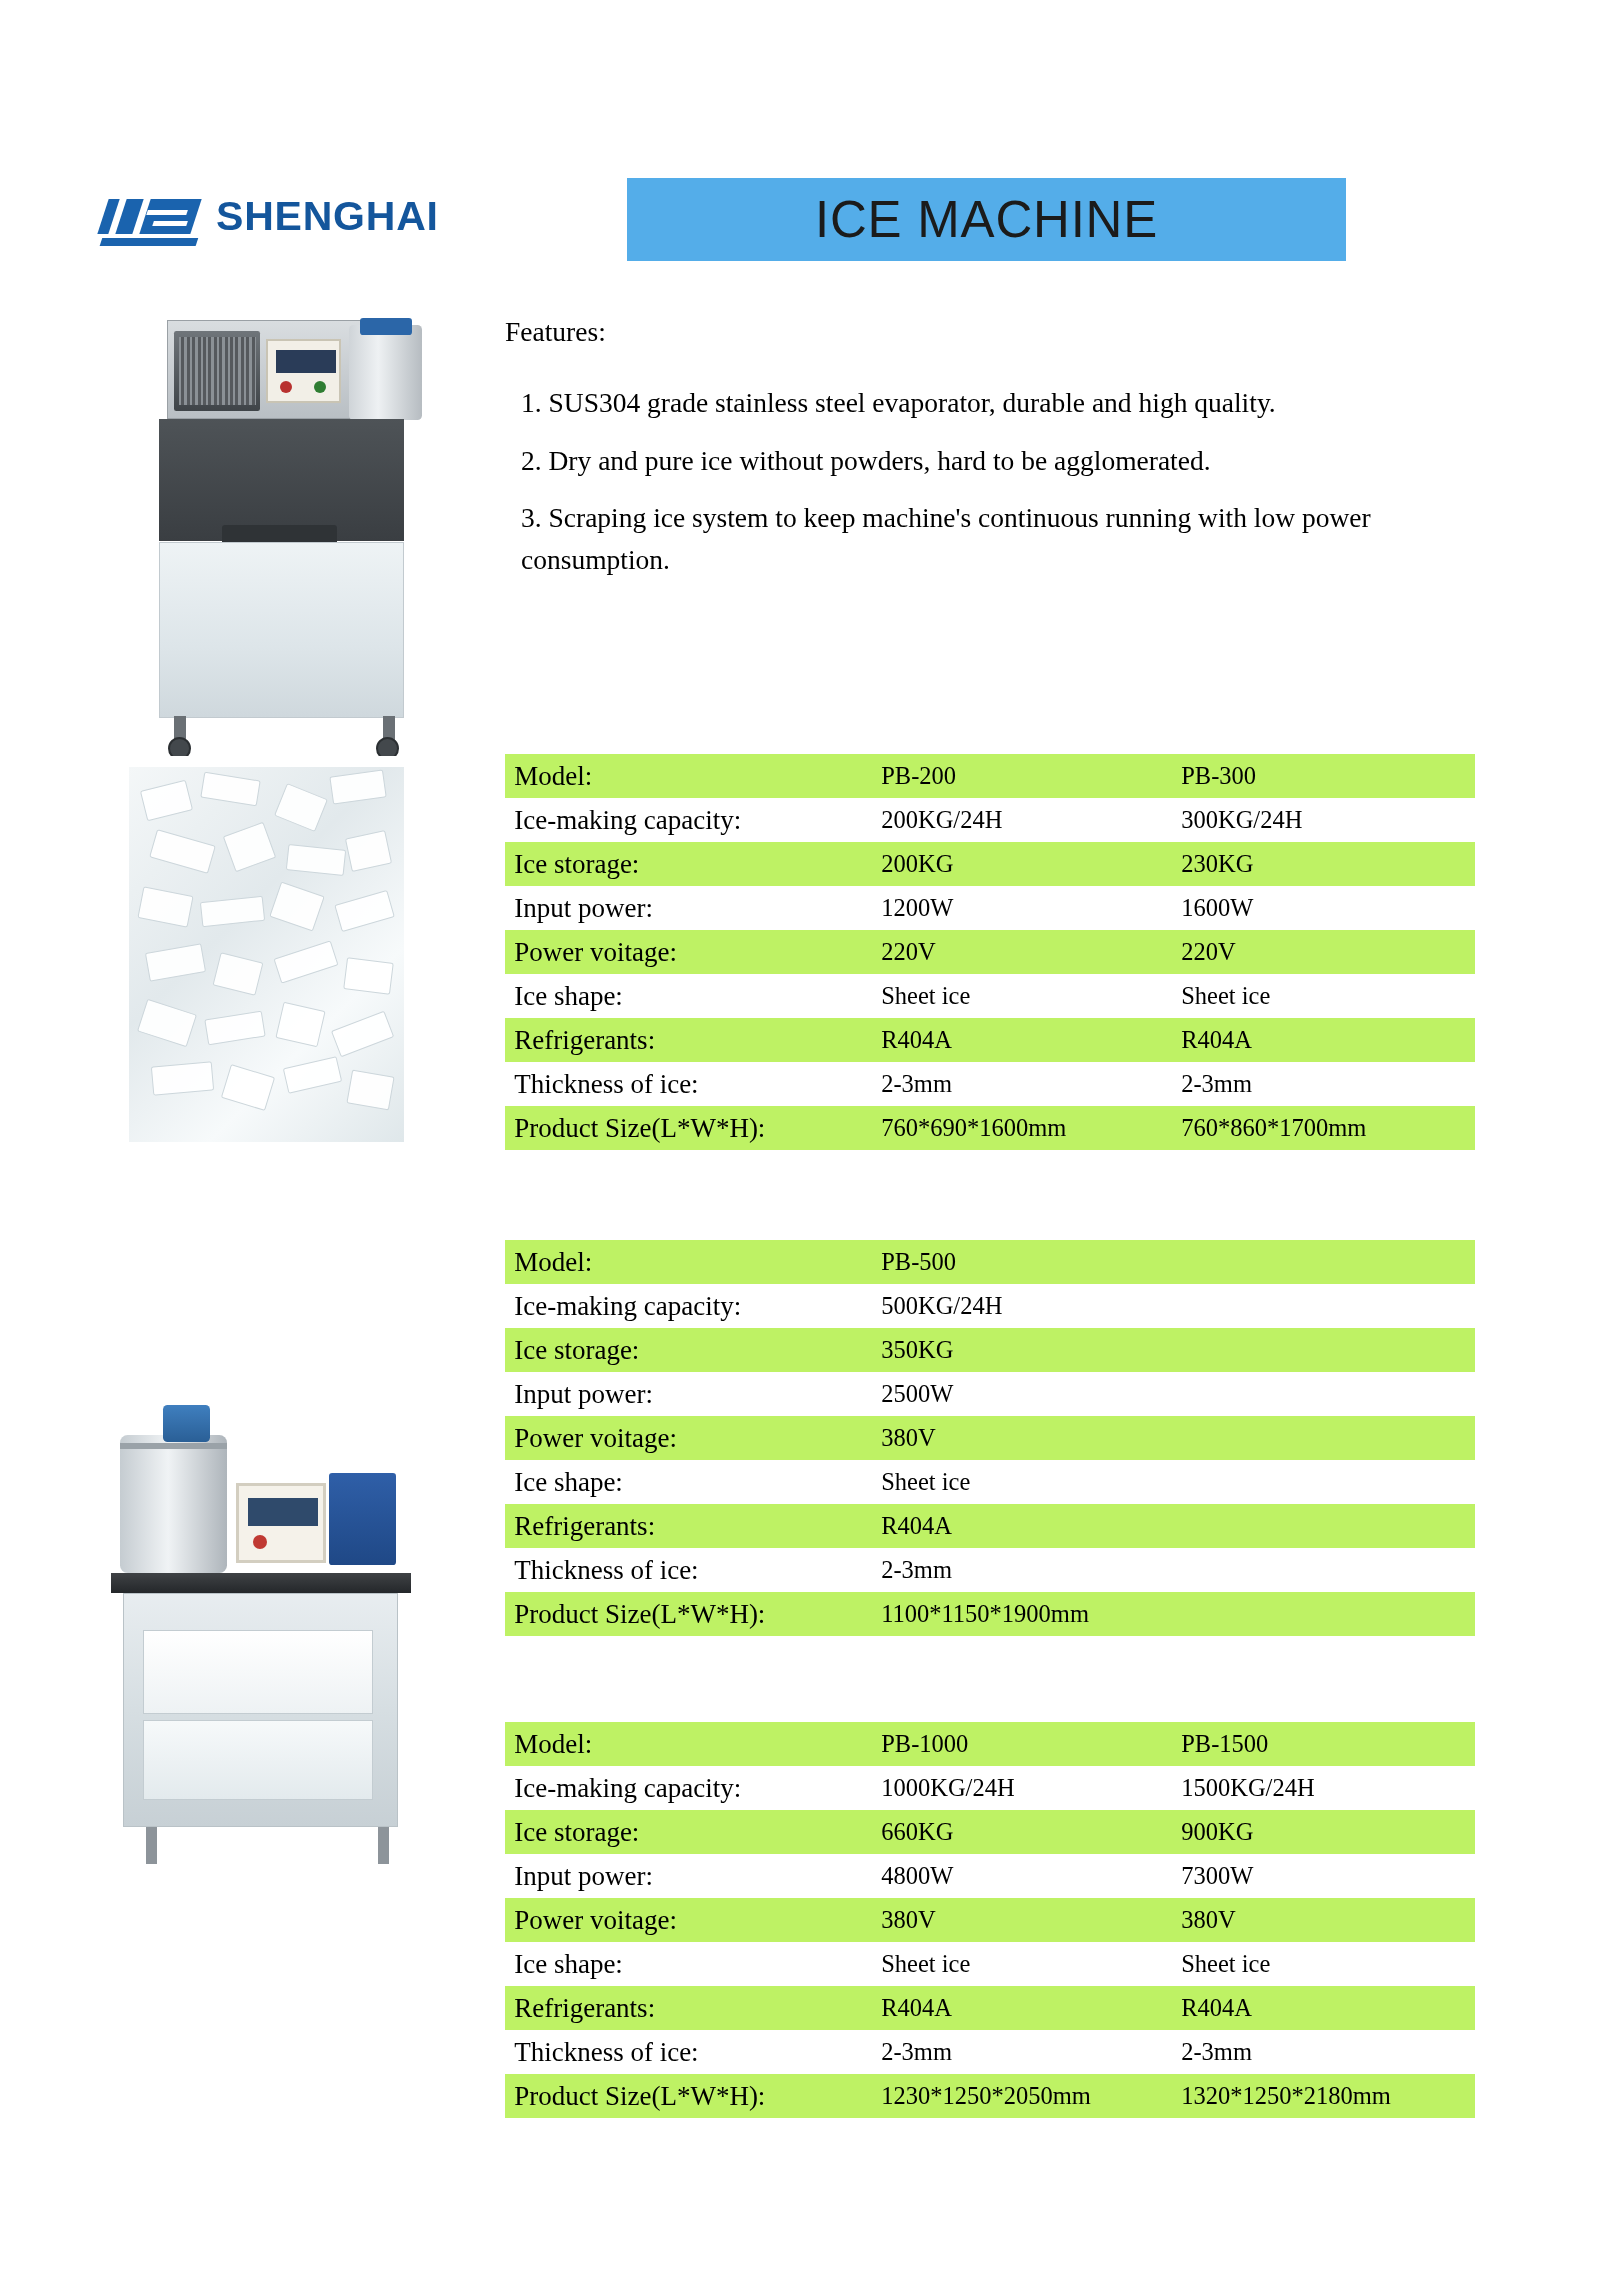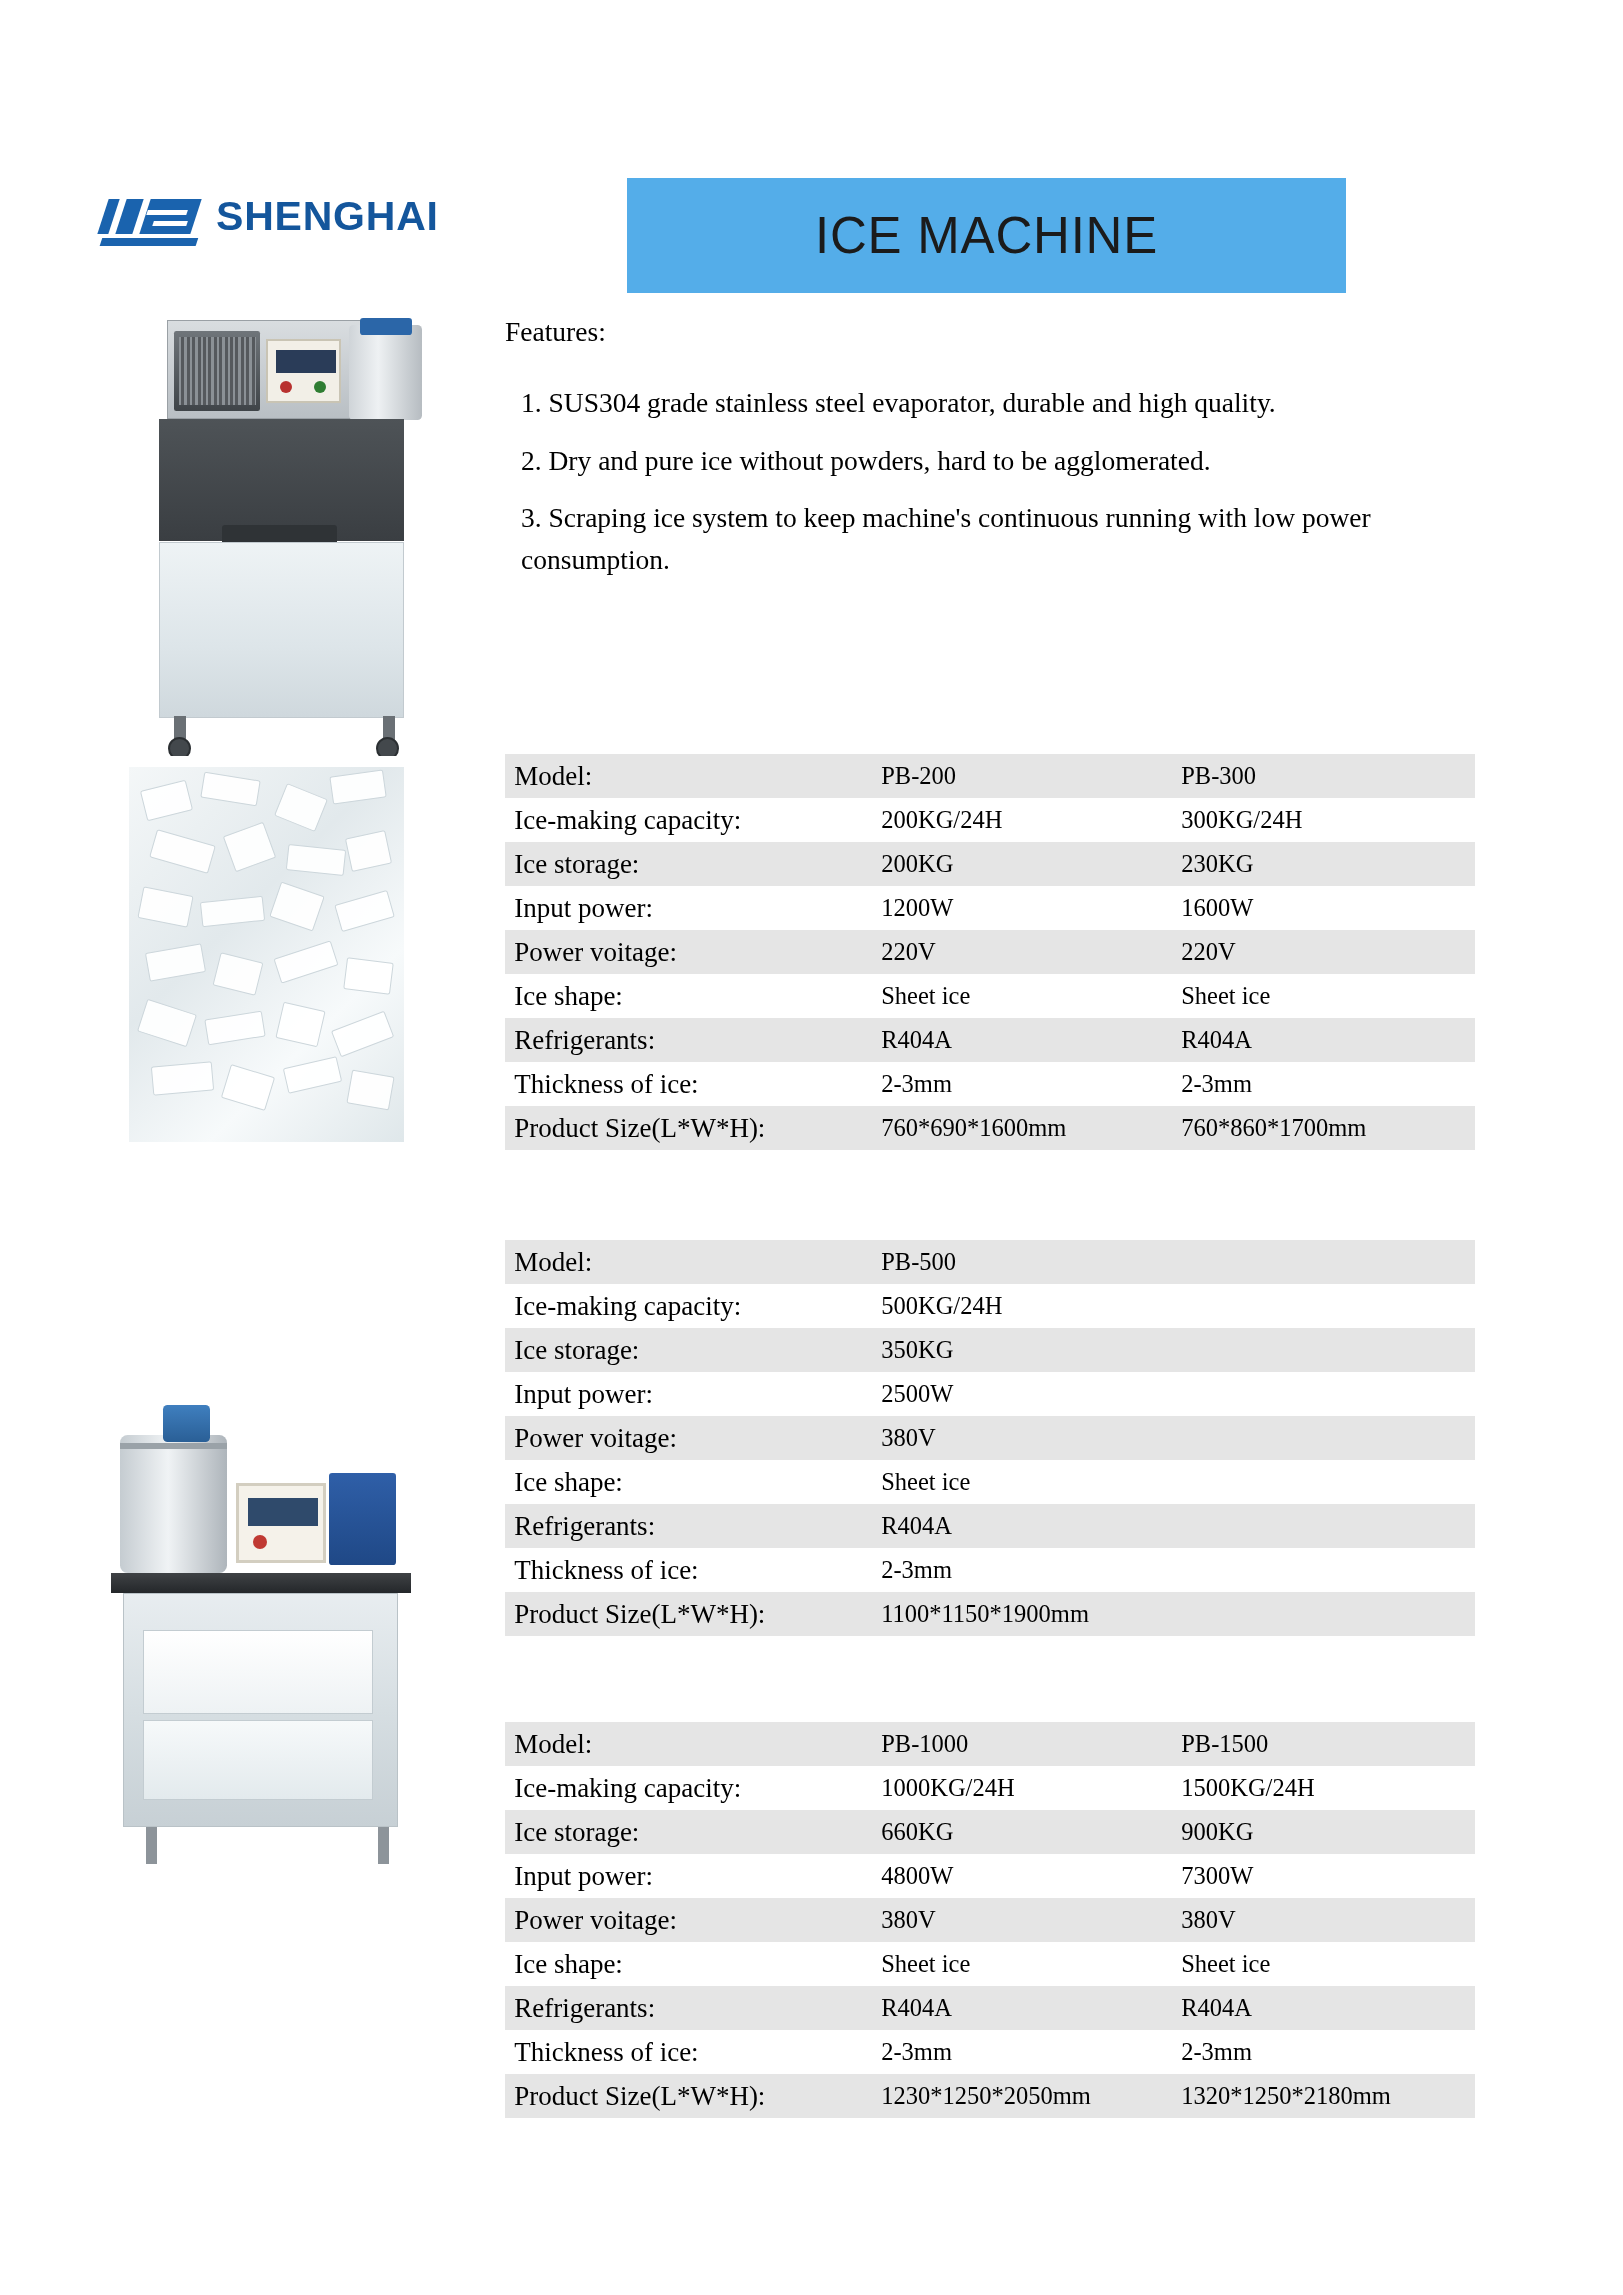--- a/index.html
+++ b/index.html
@@ -56,21 +56,21 @@
     font-weight: 700;
     color: #14569c;
     letter-spacing: 0.8px;
   }
 
   .title-band {
     position: absolute;
     left: 627px;
     top: 178px;
     width: 719px;
-    height: 115px;
+    height: 83px;
     background: #54ade9;
     display: flex;
     align-items: center;
     justify-content: center;
   }
   .title-band .title-text {
     font-family: "Liberation Sans", sans-serif;
     font-size: 51px;
     font-weight: 400;
     color: #1b1b1b;
@@ -232,21 +232,21 @@
     width: 970px;
     border-collapse: collapse;
     font-size: 25px;
   }
   .spec-table td {
     height: 44px;
     padding: 0 0 0 9.2px;
     vertical-align: middle;
     white-space: nowrap;
   }
-  .spec-table tr.odd td { background: #e5e5e5; }
+  .spec-table tr.odd td { background: #bef264; }
   .spec-table tr.even td { background: #ffffff; }
   .spec-table td.col-label { width: 367px; }
   .spec-table td.col-v1 { width: 300px; }
   .spec-table td.col-v2 { width: 303px; }
   .cell-label { font-size: 27px; }
   .cell-val { font-size: 24.5px; }
 
   #table1 { top: 754px; }
   #table2 { top: 1240px; }
   #table3 { top: 1722px; }

